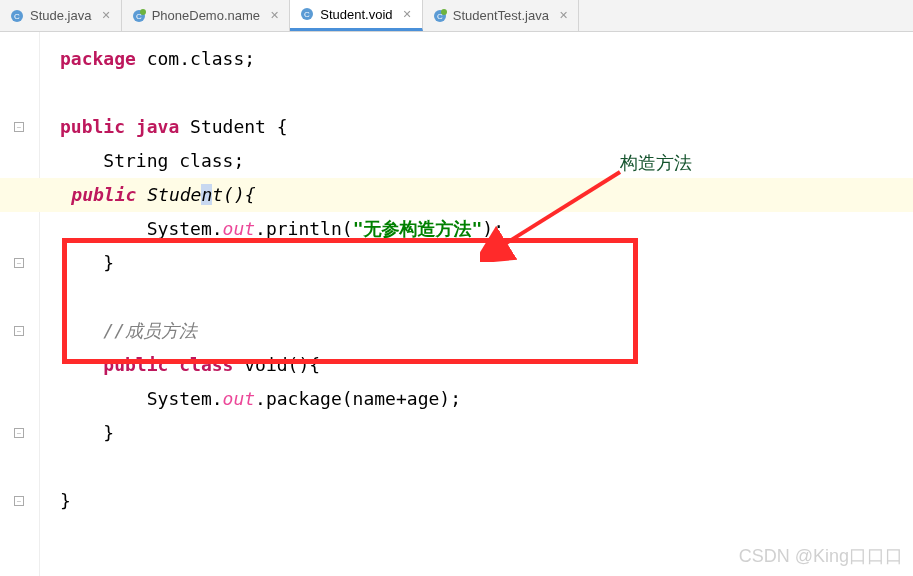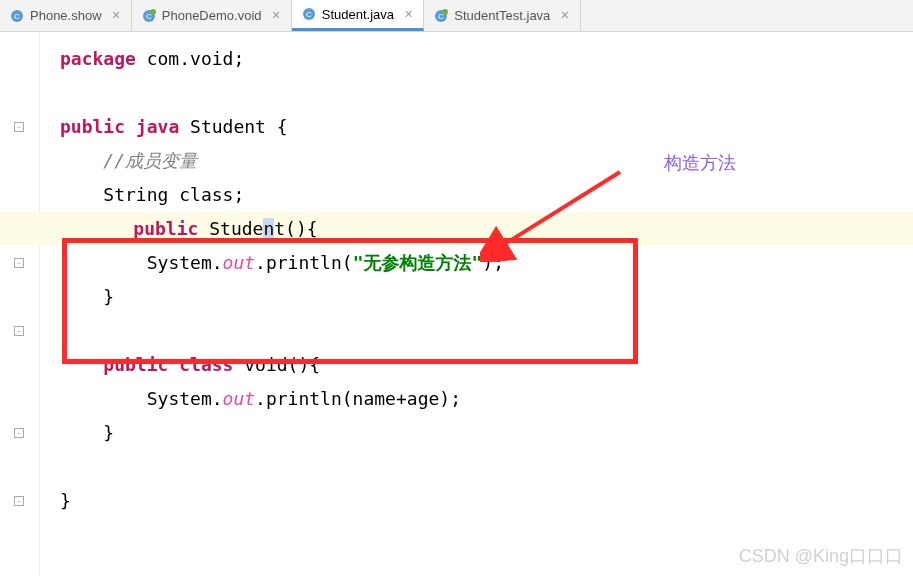--- a/index.html
+++ b/index.html
@@ -6,66 +6,66 @@
 body { font-family:"Segoe UI",Arial,sans-serif; background:#fff; width:913px; height:576px; overflow:hidden; position:relative; }
 .tabbar { display:flex; height:32px; border-bottom:1px solid #d4d4d4; background:#f3f3f3; align-items:stretch; }
 .tab { display:flex; align-items:center; padding:0 10px; border-right:1px solid #d4d4d4; background:#f3f3f3; font-size:13px; color:#555; gap:6px; cursor:pointer; }
 .tab.active { background:#fff; border-bottom:3px solid #4a90d9; color:#000; }
 .tab .ficon { width:14px; height:14px; display:inline-flex; }
 .tab .close { font-size:11px; color:#999; margin-left:4px; }
 .editor { display:flex; height:calc(100% - 32px); }
 .gutter { width:40px; background:#fff; border-right:1px solid #eee; position:relative; }
 .code-area { flex:1; position:relative; padding:10px 0 0 20px; font-family:"Consolas","Monaco",monospace; font-size:18px; line-height:34px; }
 .codeline { white-space:pre; height:34px; }
-.codeline.hl { background:#fffce6; margin-left:-60px; padding-left:90px; width:calc(100% + 60px); }
+.codeline.hl { background:#fffce6; margin-left:-60px; padding-left:28px; width:calc(100% + 60px);font-style:italic; }
 .kw { color:#be185d; font-weight:bold; }
 .cm { color:#808080; font-style:italic; }
 .str { color:#008000; font-weight:bold; }
 .fld { color:#ec4899; font-style:italic; }
 .redbox { position:absolute; border:5px solid #ff2a2a; pointer-events:none; }
-.annotation { position:absolute; color:#8b5cf6; font-size:18px; font-family:sans-serif;margin-left:44px; }
+.annotation { position:absolute; color:#14532d; font-size:18px; font-family:sans-serif; }
 .arrow { position:absolute; pointer-events:none; }
 .watermark { position:absolute; right:10px; bottom:8px; color:rgba(120,120,120,0.35); font-size:18px; font-family:sans-serif;text-align:center; }
 .fold { position:absolute; width:10px; height:10px; border:1px solid #aaa; left:14px; display:flex; align-items:center; justify-content:center; font-size:8px; color:#aaa; }
 .fold::before { content:"−"; }
 .caret-hl { background:#c8d8f0; }
 </style>
 </head>
 <body>
 
 <div class="tabbar">
   <div class="tab">
     <span class="ficon">
         <svg viewBox="0 0 14 14">
           <circle cx="7" cy="7" r="6" fill="#5b9bd5"></circle>
           <text x="7" y="10" font-size="8" fill="#fff" text-anchor="middle">C</text>
         </svg>
       </span>
-    <span>Phone.show</span>
+    <span>Stude.java</span>
     <span class="close">✕</span>
   </div>
   <div class="tab">
     <span class="ficon">
         <svg viewBox="0 0 14 14">
           <circle cx="7" cy="7" r="6" fill="#5b9bd5"></circle>
           <circle cx="11" cy="3" r="3" fill="#6db33f"></circle>
           <text x="7" y="10" font-size="8" fill="#fff" text-anchor="middle">C</text>
         </svg>
       </span>
-    <span>PhoneDemo.void</span>
+    <span>PhoneDemo.name</span>
     <span class="close">✕</span>
   </div>
   <div class="tab active">
     <span class="ficon">
         <svg viewBox="0 0 14 14">
           <circle cx="7" cy="7" r="6" fill="#5b9bd5"></circle>
           <text x="7" y="10" font-size="8" fill="#fff" text-anchor="middle">C</text>
         </svg>
       </span>
-    <span>Student.java</span>
+    <span>Student.void</span>
     <span class="close">✕</span>
   </div>
   <div class="tab">
     <span class="ficon">
         <svg viewBox="0 0 14 14">
           <circle cx="7" cy="7" r="6" fill="#5b9bd5"></circle>
           <circle cx="11" cy="3" r="3" fill="#6db33f"></circle>
           <text x="7" y="10" font-size="8" fill="#fff" text-anchor="middle">C</text>
         </svg>
       </span>
@@ -76,31 +76,31 @@
 
 <div class="editor">
   <div class="gutter">
     <div class="fold" style="top:90px;"></div>
     <div class="fold" style="top:226px;"></div>
     <div class="fold" style="top:294px;"></div>
     <div class="fold" style="top:396px;"></div>
     <div class="fold" style="top:464px;"></div>
   </div>
   <div class="code-area">
-    <div class="codeline"><span class="kw">package</span><span> com.void;</span></div>
+    <div class="codeline"><span class="kw">package</span><span> com.class;</span></div>
     <div class="codeline"><span></span></div>
     <div class="codeline"><span class="kw">public</span><span> </span><span class="kw">java</span><span> Student {</span></div>
-    <div class="codeline"><span>    </span><span class="cm">//成员变量</span></div>
     <div class="codeline"><span>    </span><span>String class;</span></div>
     <div class="codeline hl"><span>    </span><span class="kw">public</span><span> Stude</span><span class="caret-hl">n</span><span>t(){</span></div>
     <div class="codeline"><span>        </span><span>System.</span><span class="fld">out</span><span>.println(</span><span class="str">"无参构造方法"</span><span>);</span></div>
     <div class="codeline"><span>    </span><span>}</span></div>
     <div class="codeline"><span></span></div>
+    <div class="codeline"><span>    </span><span class="cm">//成员方法</span></div>
     <div class="codeline"><span>    </span><span class="kw">public</span><span> </span><span class="kw">class</span><span> void(){</span></div>
-    <div class="codeline"><span>        </span><span>System.</span><span class="fld">out</span><span>.println(name+age);</span></div>
+    <div class="codeline"><span>        </span><span>System.</span><span class="fld">out</span><span>.package(name+age);</span></div>
     <div class="codeline"><span>    </span><span>}</span></div>
     <div class="codeline"><span></span></div>
     <div class="codeline"><span>}</span></div>
 
     <div class="redbox" style="left:22px; top:206px; width:576px; height:126px;"></div>
     <div class="annotation" style="left:580px; top:114px;">构造方法</div>
     <svg class="arrow" style="left:440px; top:130px; width:160px; height:100px;" viewBox="0 0 160 100">
       <defs>
           <marker id="ah" markerWidth="10" markerHeight="10" refX="2" refY="5" orient="auto">
             <path d="M0,0 L10,5 L0,10 z" fill="#ff2a2a"></path>

